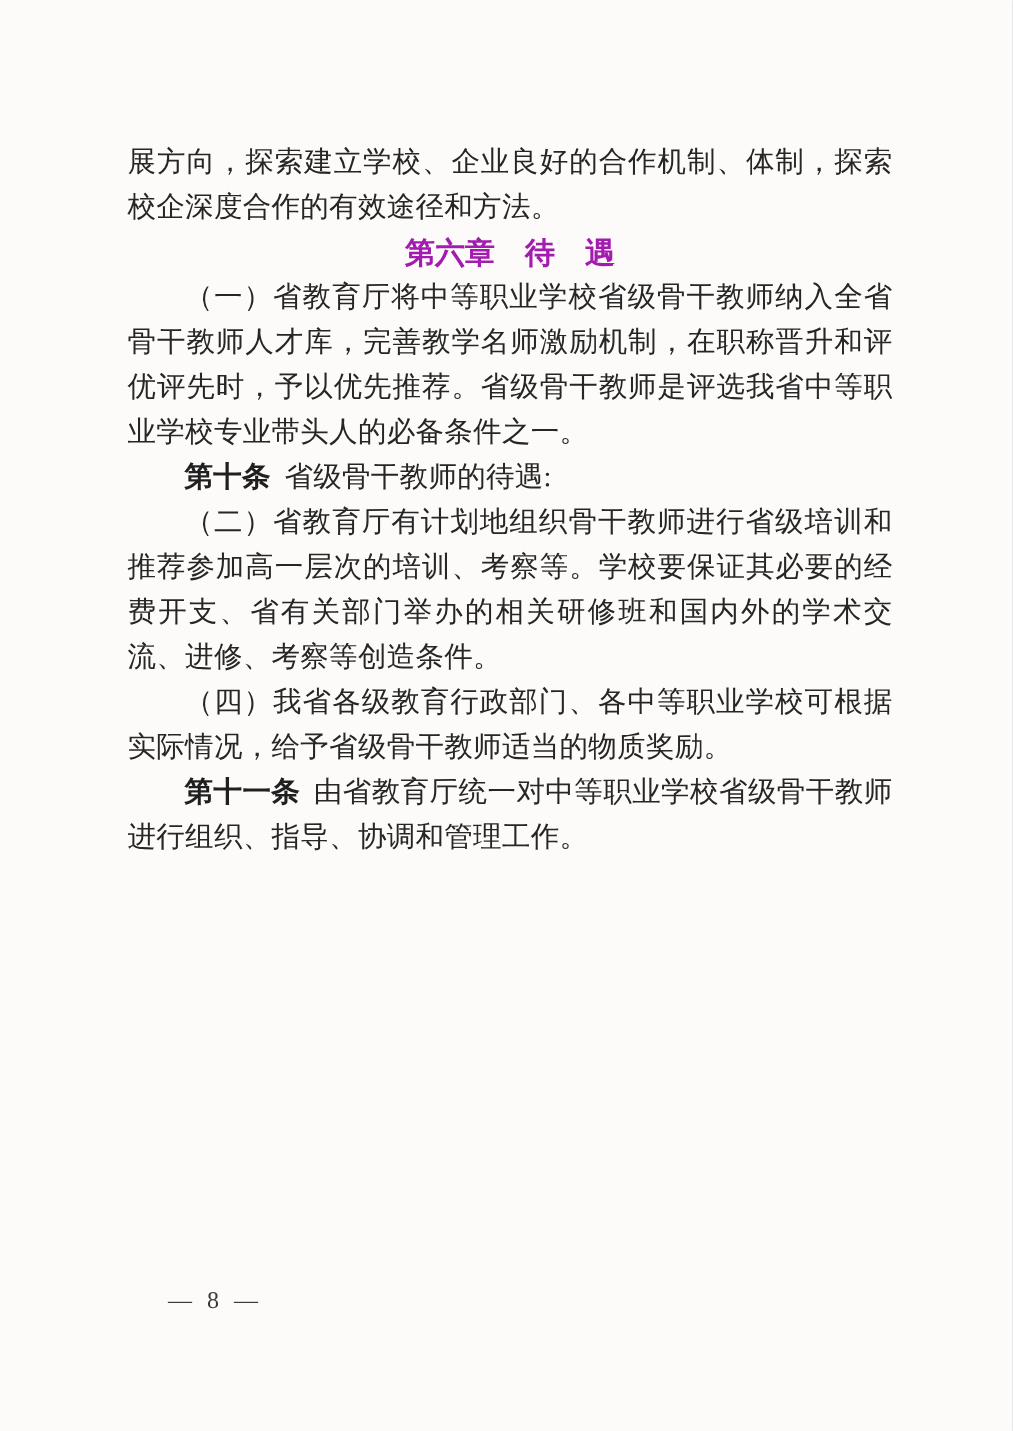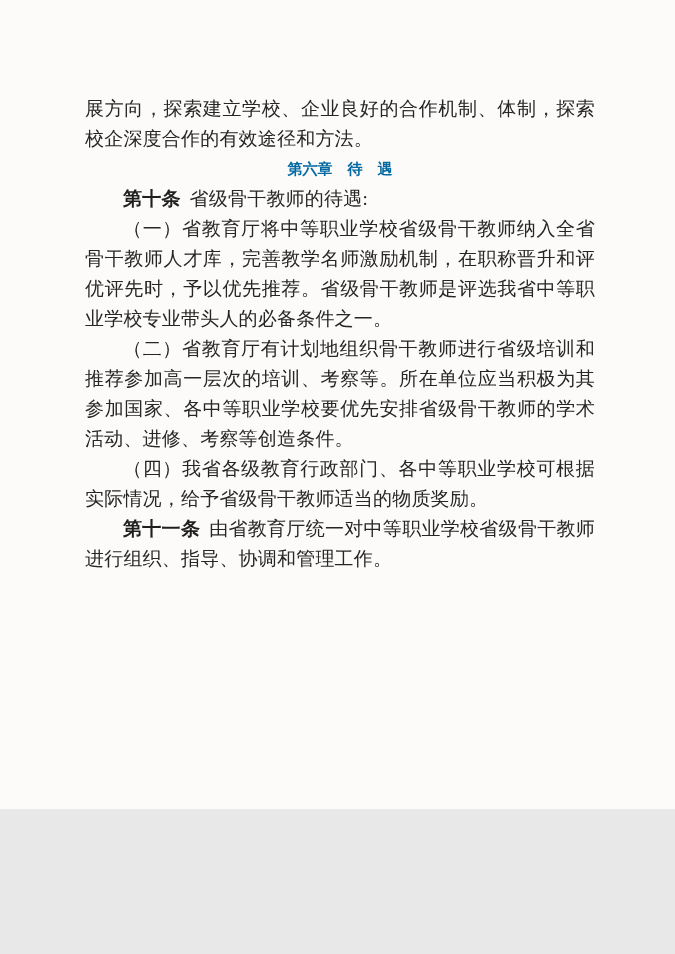--- a/index.html
+++ b/index.html
@@ -3,21 +3,21 @@
 <meta charset="utf-8">
 <style>
   html, body {
     margin: 0;
     padding: 0;
     background: #e8e8e8;
   }
   .page {
     position: relative;
     width: 675px;
-    height: 809px;
+    height: 954px;
     margin: 0 auto;
     background: #fcfbf9;
     color: #262626;
     font-family: "Liberation Serif", "DejaVu Serif", serif;
     overflow: hidden;
     box-shadow: 0 0 4px rgba(0,0,0,0.2);
   }
   .content {
     position: absolute;
     top: 94px;
@@ -30,26 +30,26 @@
     line-height: 30px;
     text-align: justify;
     text-justify: inter-ideograph;
     letter-spacing: 0.2px;
   }
   .indent {
     text-indent: 38px;
   }
   .chapter-heading {
     margin: 0;
-    font-size: 15px;
+    font-size: 20px;
     line-height: 30px;
     text-align: center;
     font-weight: 700;
     font-family: "Liberation Sans", "DejaVu Sans", sans-serif;
-    color: #0369a1;
+    color: #a21caf;
   }
   .art-label {
     font-weight: 700;
     font-family: "Liberation Sans", "DejaVu Sans", sans-serif;
     margin-right: 9px;
     color: #1f1f1f;
   }
   .footer-page-number {
     position: absolute;
     left: 112px;
@@ -63,25 +63,25 @@
 </head>
 <body>
 
 <div class="page">
   <div class="content">
 
     <p class="para">展方向，探索建立学校、企业良好的合作机制、体制，探索校企深度合作的有效途径和方法。</p>
 
     <h2 class="chapter-heading">第六章　待　遇</h2>
 
+    <p class="para indent">（一）省教育厅将中等职业学校省级骨干教师纳入全省骨干教师人才库，完善教学名师激励机制，在职称晋升和评优评先时，予以优先推荐。省级骨干教师是评选我省中等职业学校专业带头人的必备条件之一。</p>
+
     <p class="para indent"><span class="art-label">第十条</span><span>省级骨干教师的待遇:</span></p>
 
-    <p class="para indent">（一）省教育厅将中等职业学校省级骨干教师纳入全省骨干教师人才库，完善教学名师激励机制，在职称晋升和评优评先时，予以优先推荐。省级骨干教师是评选我省中等职业学校专业带头人的必备条件之一。</p>
-
-    <p class="para indent">（二）省教育厅有计划地组织骨干教师进行省级培训和推荐参加高一层次的培训、考察等。所在单位应当积极为其参加国家、各中等职业学校要优先安排省级骨干教师的学术活动、进修、考察等创造条件。</p>
+    <p class="para indent">（二）省教育厅有计划地组织骨干教师进行省级培训和推荐参加高一层次的培训、考察等。学校要保证其必要的经费开支、省有关部门举办的相关研修班和国内外的学术交流、进修、考察等创造条件。</p>
 
 
     <p class="para indent">（四）我省各级教育行政部门、各中等职业学校可根据实际情况，给予省级骨干教师适当的物质奖励。</p>
 
 
     <p class="para indent"><span class="art-label">第十一条</span><span>由省教育厅统一对中等职业学校省级骨干教师进行组织、指导、协调和管理工作。</span></p>
 
 
 
   </div>

